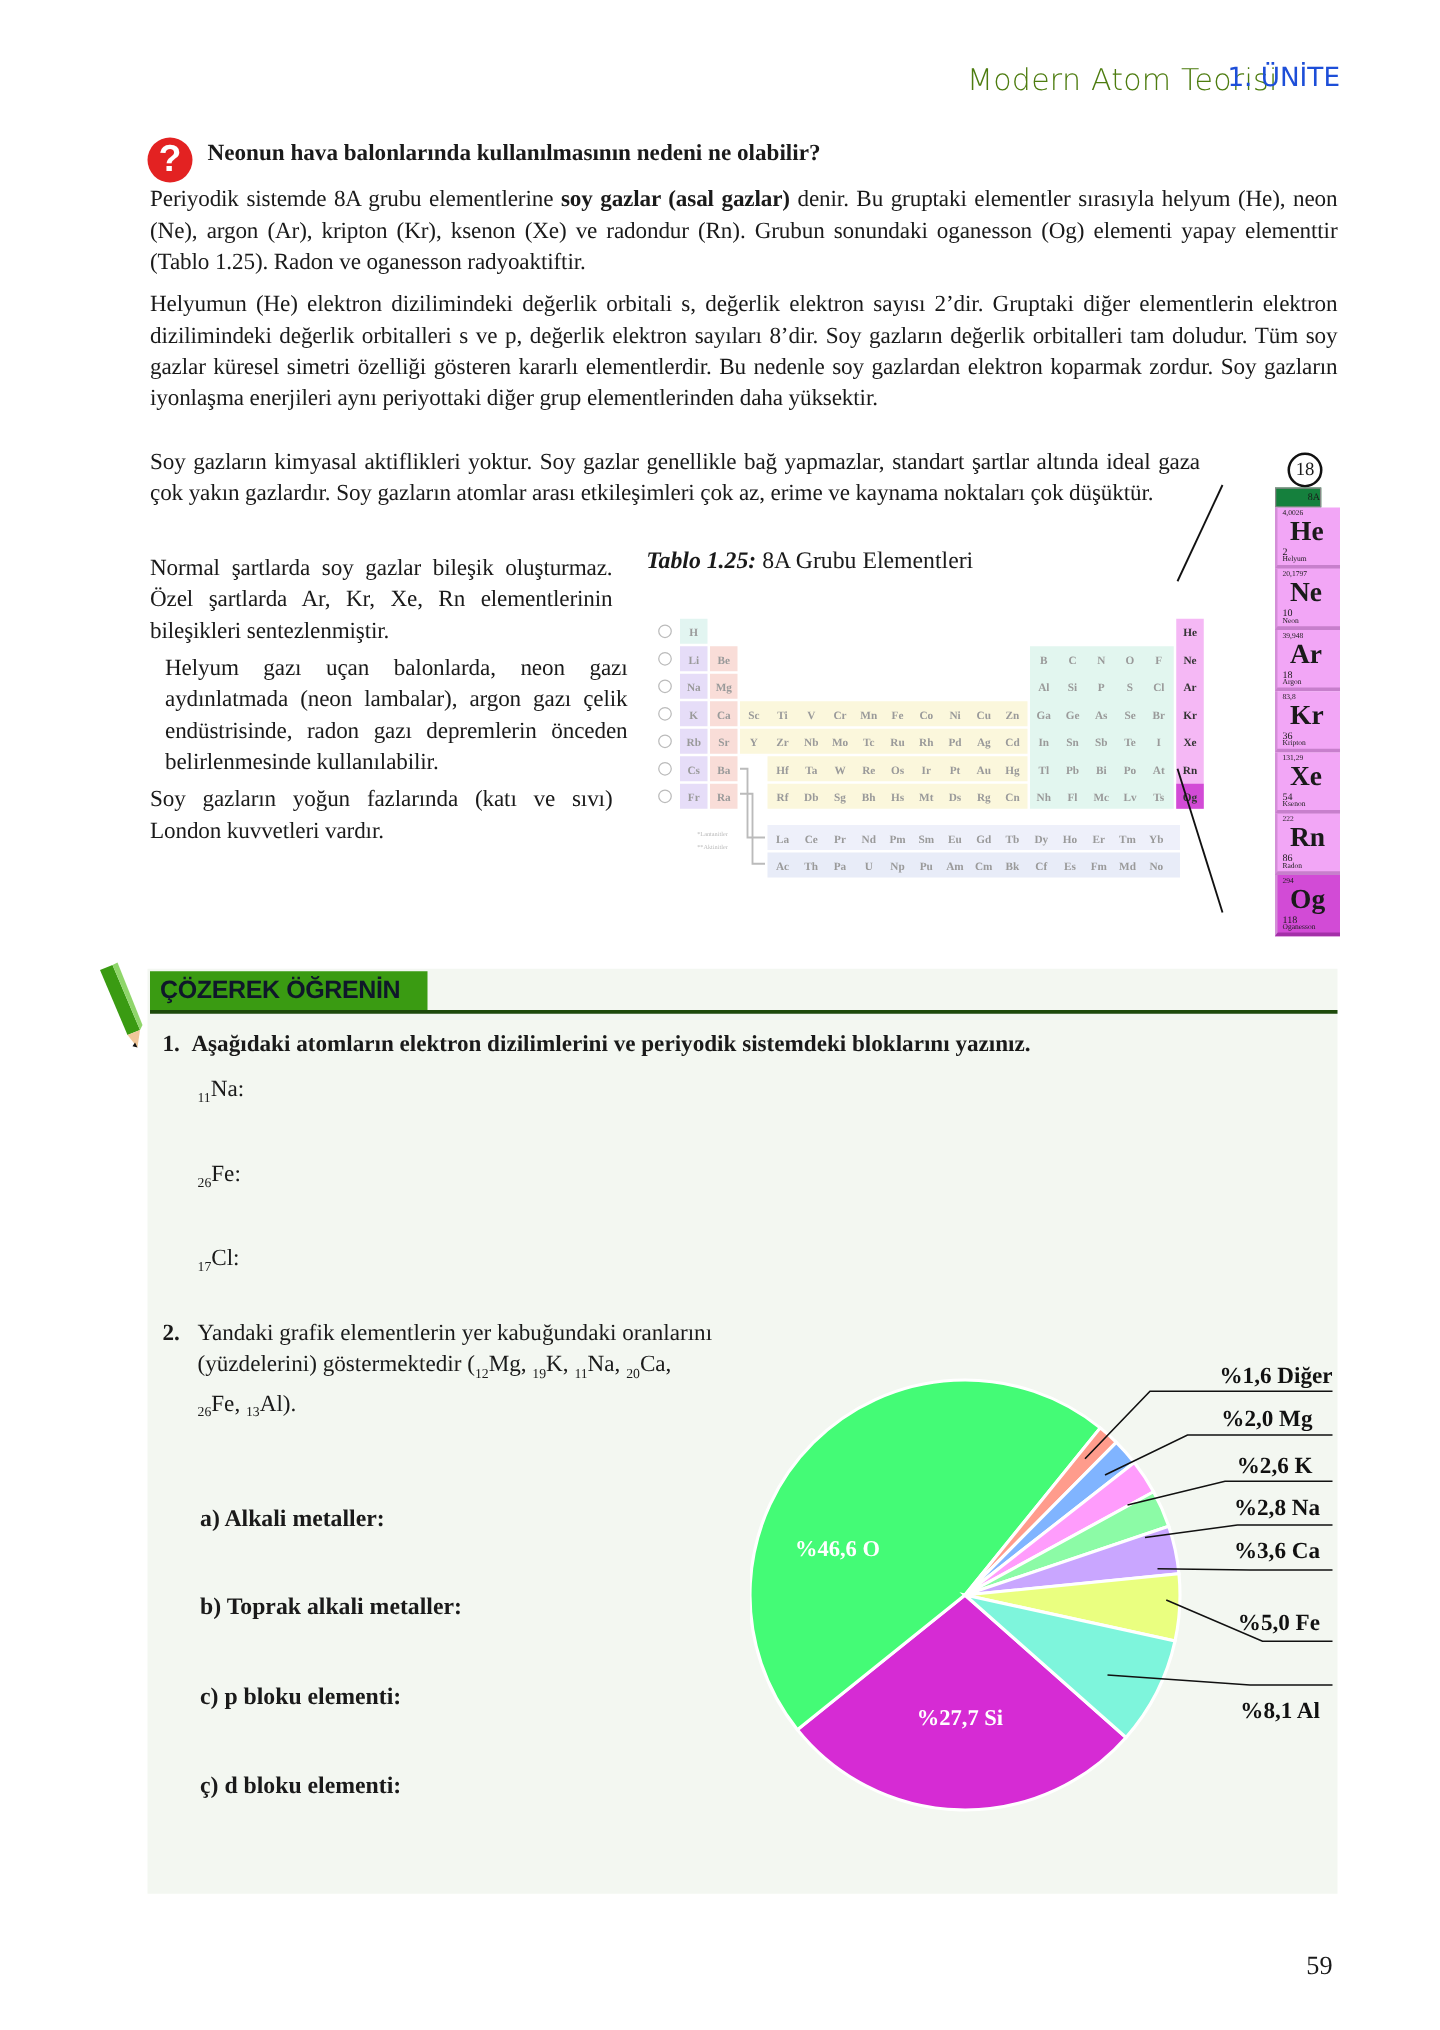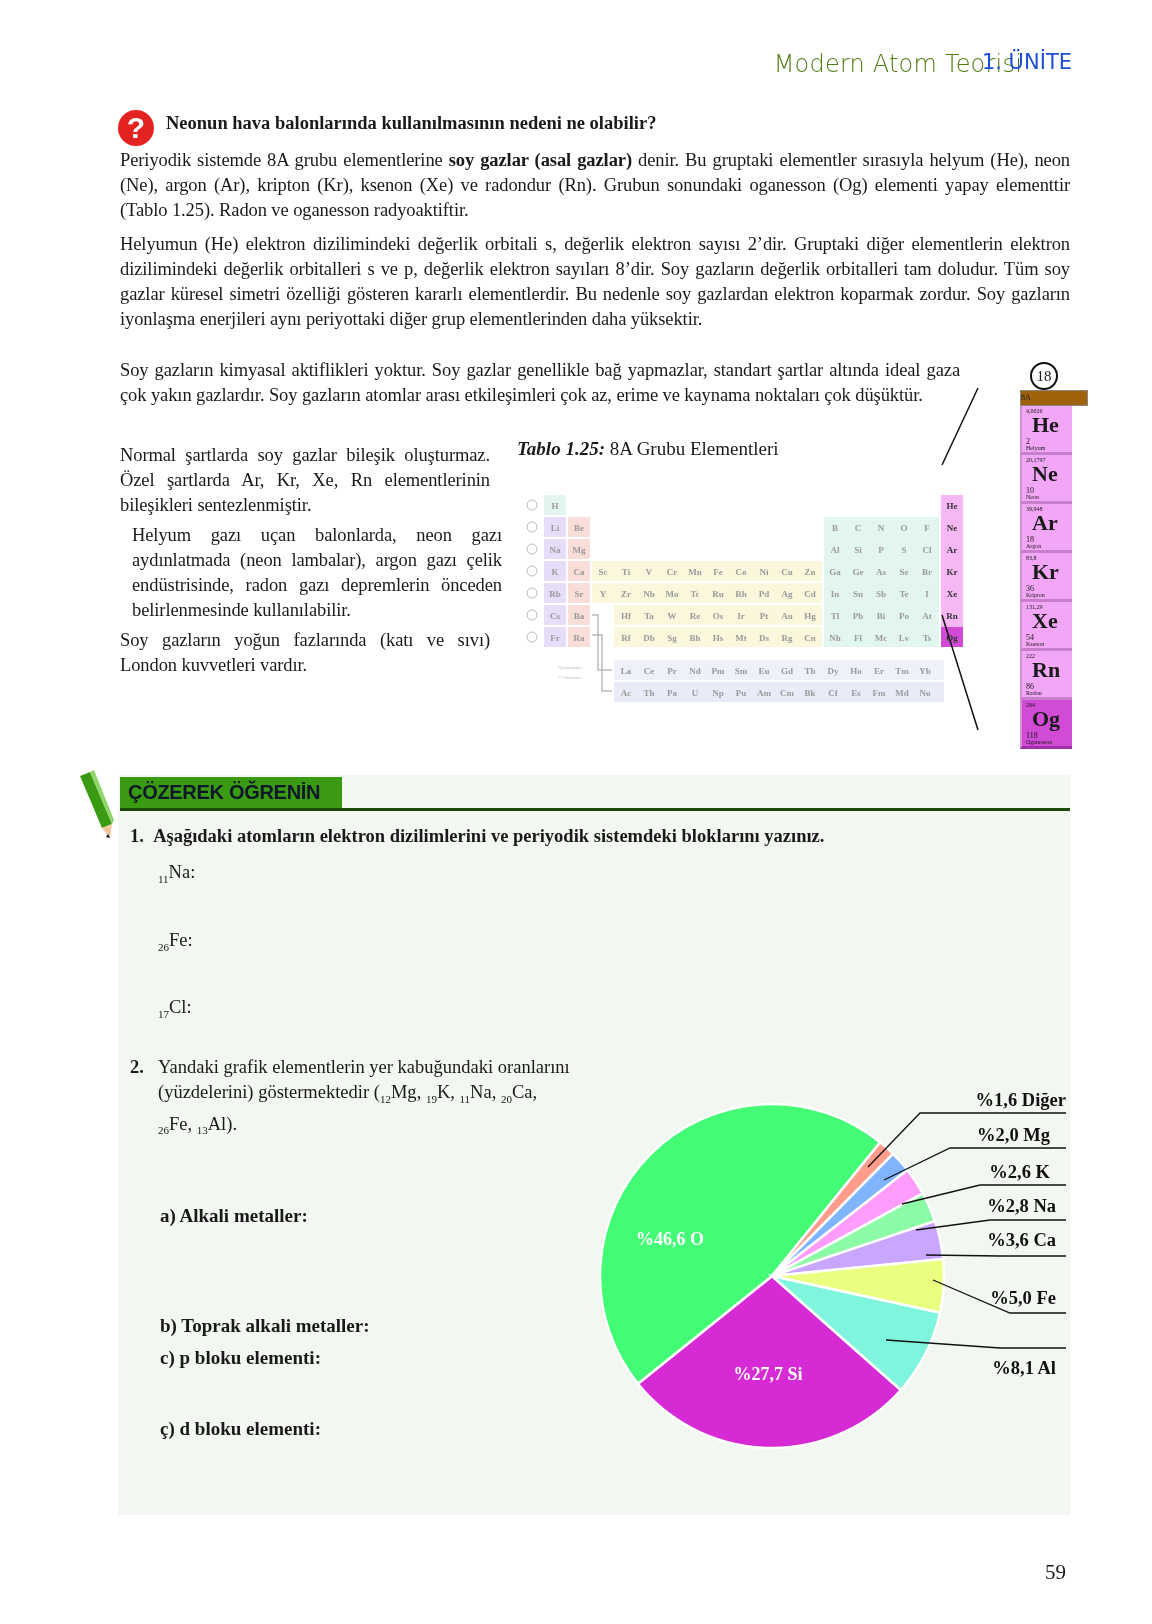--- a/index.html
+++ b/index.html
@@ -18,21 +18,21 @@
   .narrow { width: 370px; font-size: 18.5px; line-height: 25px; }
 
   
   .tcap { left: 517px; top: 438px; font-size: 19px; }
   .tcap i { font-weight: bold; font-style: italic; }
   .ptable { left: 520px; top: 465px; width: 450px; height: 250px; }
 
   
   .ng-col { left: 1020px; top: 390px; width: 52px; }
   .ng-circle { left: 1030px; top: 362px; width: 28px; height: 28px; border: 2px solid #111; border-radius: 50%; font-size: 15px; text-align: center; line-height: 24px; }
-  .ng-head { width: 68px; height: 16px; background: #a16207; border: 1px solid #888; font-size: 8px; text-align: left; line-height: 14px; }
+  .ng-head { width: 37px; height: 16px; background: #15803d; border: 1px solid #888; font-size: 8px; text-align: right; line-height: 14px; }
   .ng-cell { position: relative; width: 52px; height: 49px; background: #f2a6f6; border-bottom: 3px solid #c77fcc; border-left: 2px solid #d48fd8; }
   .ng-cell.og { background: #d24bd6; border-bottom: 3px solid #a330a8; }
   .ng-mass { position: absolute; left: 4px; top: 2px; font-size: 6px; }
   .ng-sym { position: absolute; left: 10px; top: 6px; font-size: 22px; font-weight: bold; }
   .ng-z { position: absolute; left: 4px; top: 31px; font-size: 8px; }
   .ng-name { position: absolute; left: 4px; top: 39px; font-size: 6px; }
 
   
   .section-bg { left: 118px; top: 775px; width: 952px; height: 740px; background: #f3f7f1; }
   .section-tab { left: 120px; top: 777px; width: 222px; height: 31px; background: #3a9b12; color: #0f172a; font-family: "Liberation Sans", sans-serif; font-weight: bold; font-size: 20px; line-height: 31px; padding-left: 8px; letter-spacing: -0.3px; }
@@ -310,21 +310,21 @@
 
 <div class="abs q2">
   <div style="display:flex;">
     <b style="width:28px; flex:none;">2.</b>
     <div>
       <span>Yandaki grafik elementlerin yer kabuğundaki oranlarını (yüzdelerini) göstermektedir (</span><sub>12</sub><span>Mg</span>, <sub>19</sub><span>K</span>, <sub>11</sub><span>Na</span>, <sub>20</sub><span>Ca</span>, <sub>26</sub><span>Fe</span>, <sub>13</sub><span>Al</span>).
     </div>
   </div>
 </div>
 <div class="abs sub-q" style="top:1205px;">a)  Alkali metaller:</div>
-<div class="abs sub-q" style="top:1275px;margin-top:40px;">b)  Toprak alkali metaller:</div>
+<div class="abs sub-q" style="top:1275px;">b)  Toprak alkali metaller:</div>
 <div class="abs sub-q" style="top:1347px;">c)  p bloku elementi:</div>
 <div class="abs sub-q" style="top:1418px;">ç)  d bloku elementi:</div>
 
 <svg class="abs" style="left:600px; top:1050px;" width="470" height="400">
   <g id="pie-slices" transform="translate(172,226)" stroke="#ffffff" stroke-width="2.5">
       <path d="M0,0 L128.82,113.97 A172,172 0 0 1 -134.08,107.73 Z" fill="#d62bd4"></path>
       <path d="M0,0 L-134.08,107.73 A172,172 0 0 1 108.20,-133.71 Z" fill="#44fb76"></path>
       <path d="M0,0 L108.20,-133.71 A172,172 0 0 1 121.07,-122.17 Z" fill="#ff9c8c"></path>
       <path d="M0,0 L121.07,-122.17 A172,172 0 0 1 135.43,-106.04 Z" fill="#80b4ff"></path>
       <path d="M0,0 L135.43,-106.04 A172,172 0 0 1 150.87,-82.60 Z" fill="#ff9cfc"></path>

